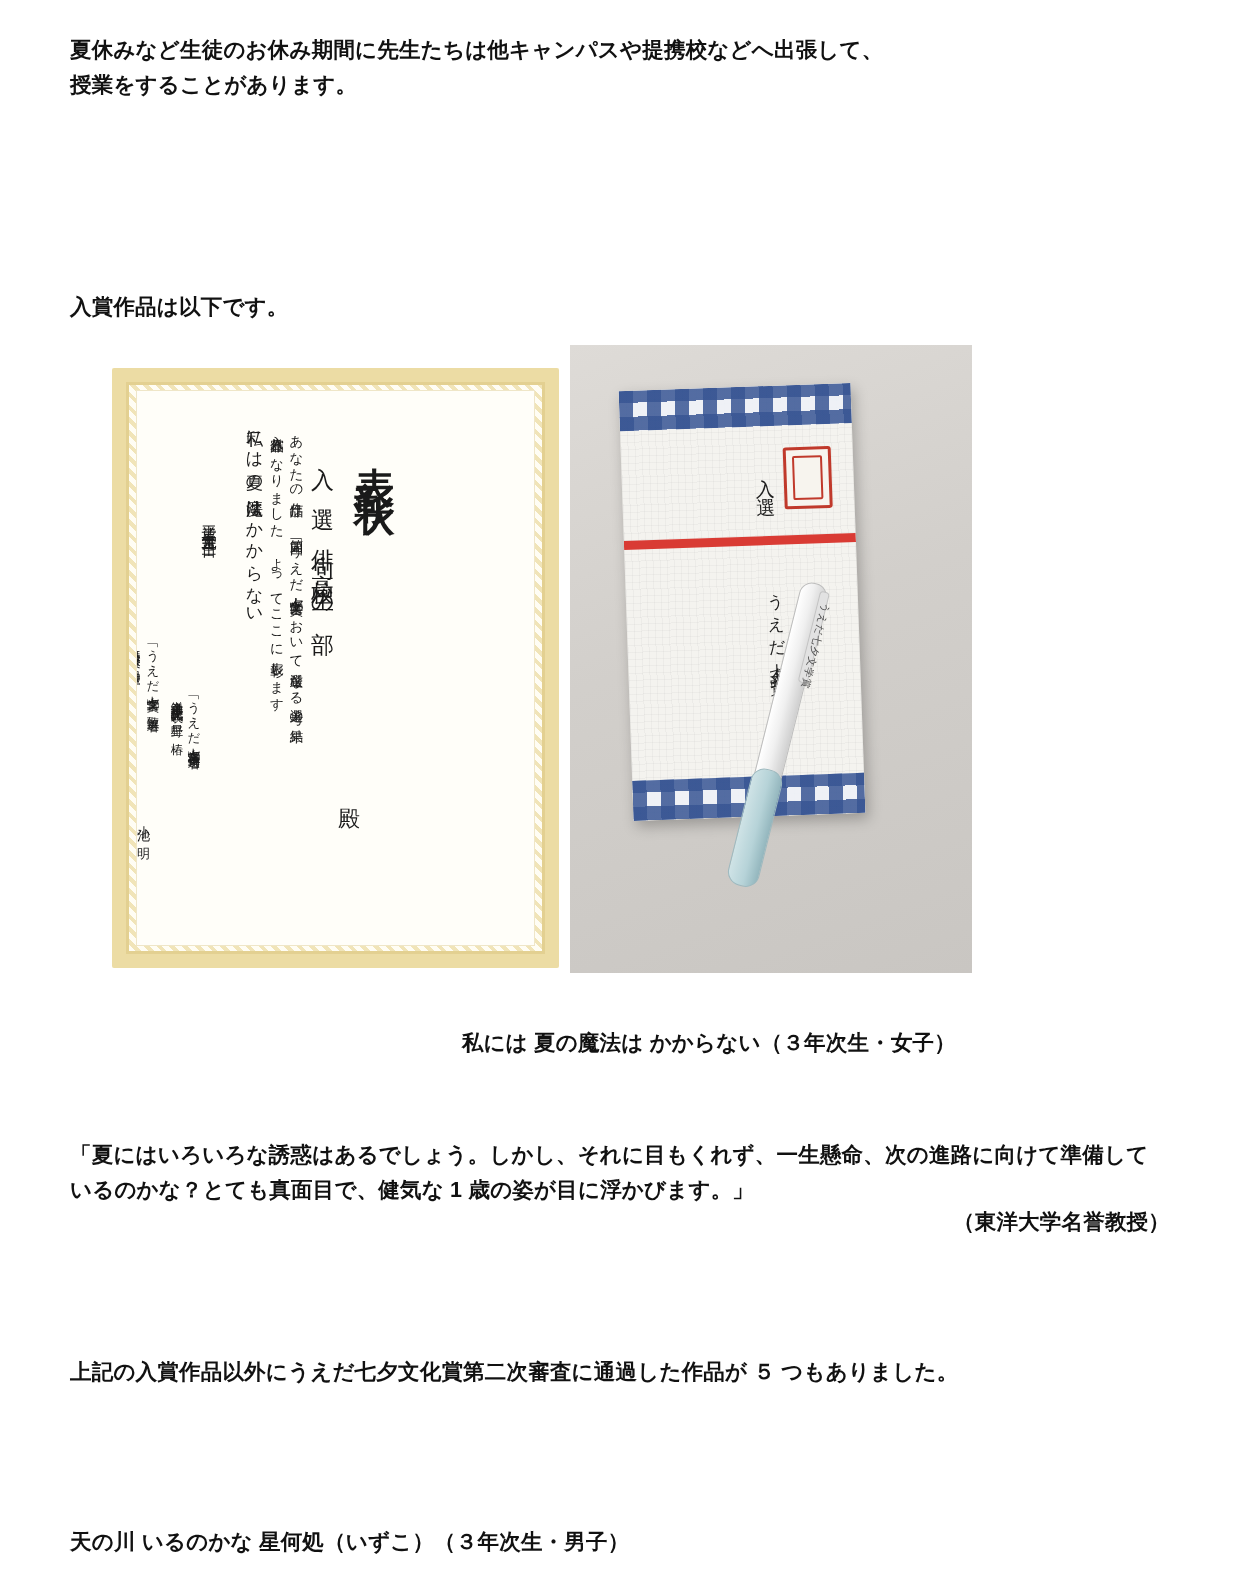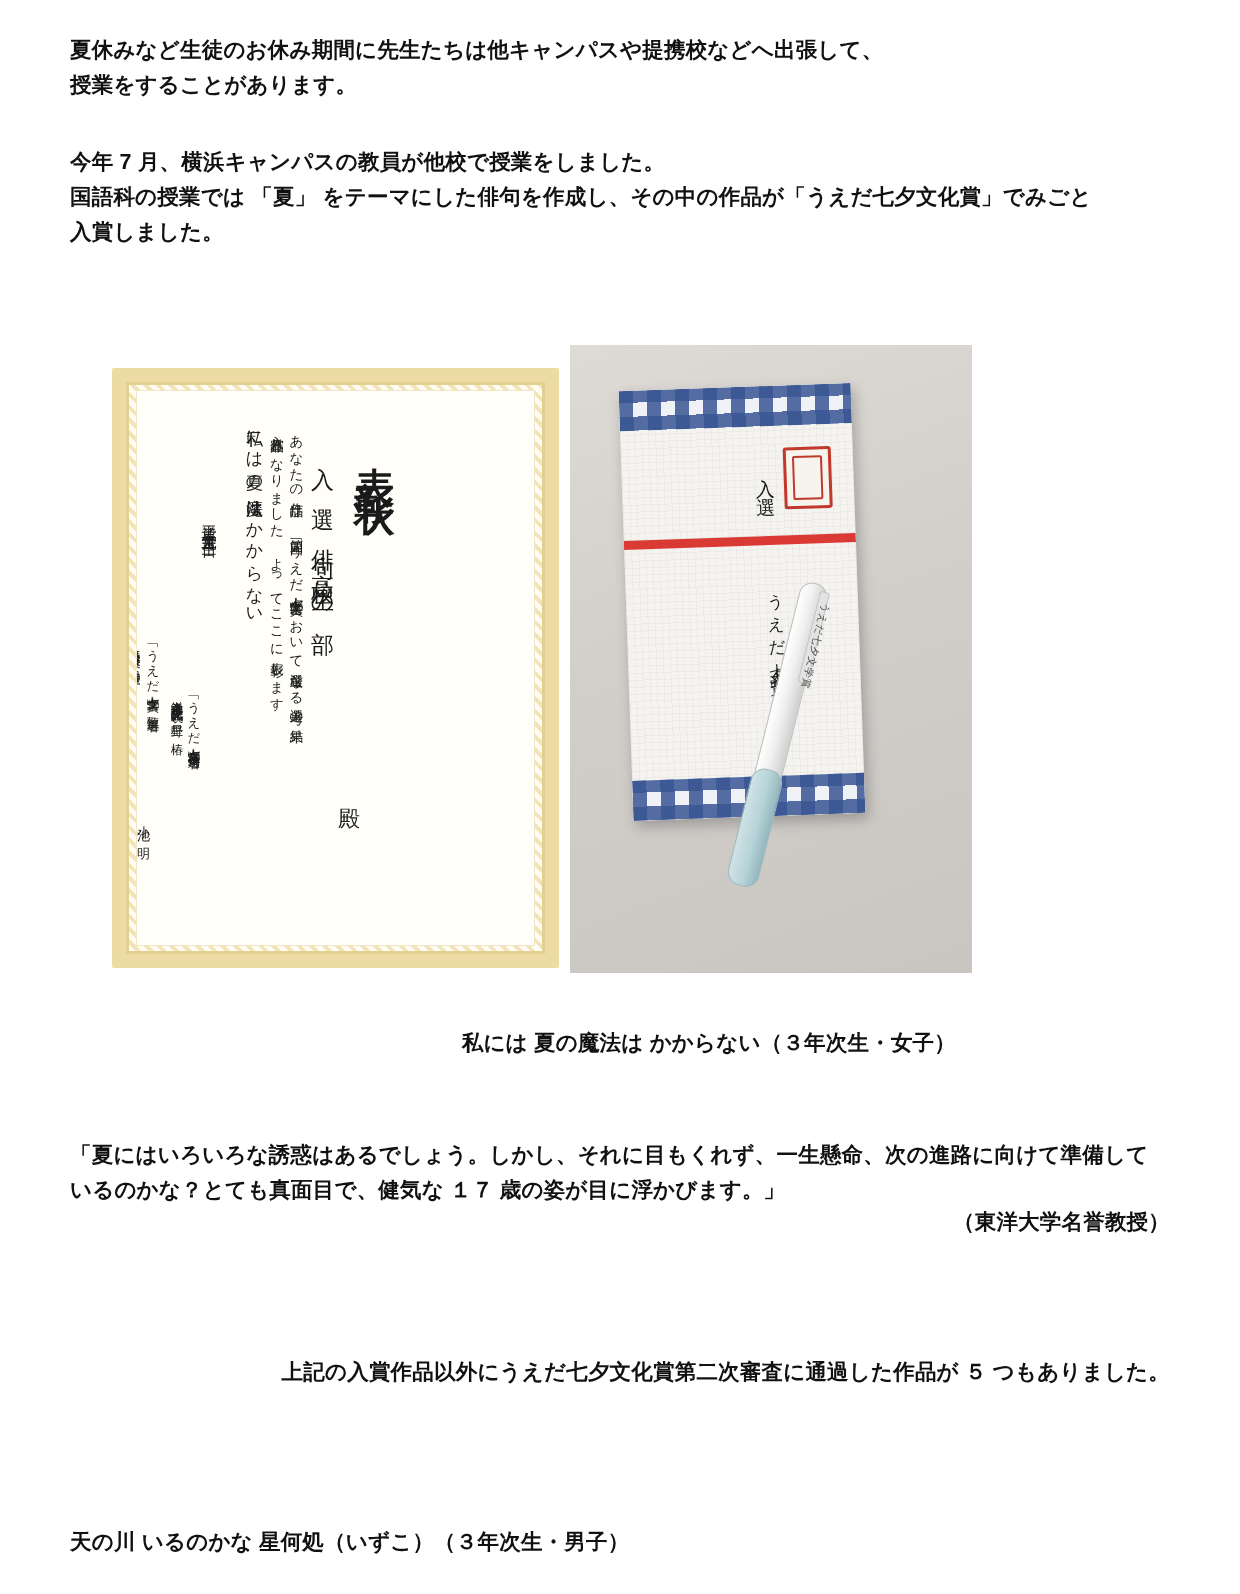--- a/index.html
+++ b/index.html
@@ -30,21 +30,21 @@
     font-weight: 600;
     color: #111;
     white-space: pre-wrap;
   }
   .p1 { left: 70px; top: 33px; width: 1100px; }
   .p2 { left: 70px; top: 145px; width: 1110px; }
   .p3 { left: 70px; top: 290px; width: 600px; }
   .p4 { left: 56px; top: 1026px; width: 900px; text-align: right; }
   .p5 { left: 70px; top: 1138px; width: 1090px; }
   .p6 { left: 70px; top: 1205px; width: 1100px; text-align: right; }
-  .p7 { left: 70px; top: 1355px; width: 1100px; text-align: right; }
+  .p7 { left: 70px; top: 1355px; width: 1100px; }
   .p8 { left: 70px; top: 1525px; width: 900px; }
 
   
   .media {
     position: absolute;
     left: 0;
     top: 340px;
     width: 1240px;
     height: 640px;
   }
@@ -302,23 +302,21 @@
     letter-spacing: 1px;
   }
 </style>
 </head>
 <body>
 
 <div class="page">
 
   <div class="para p1">夏休みなど生徒のお休み期間に先生たちは他キャンパスや提携校などへ出張して、
 授業をすることがあります。</div>
-  <div class="para p2">今年 7 月、横浜キャンパスの教員が他校で授業をしました。
-国語科の授業では 「夏」 をテーマにした俳句を作成し、その中の作品が「うえだ七夕文化賞」でみごと
-入賞しました。</div>
+  <div class="para p3">入賞作品は以下です。</div>
 
   <div class="media">
 
     <div class="cert">
       <div class="cert-border"></div>
       <div class="cert-inner">
         <div class="vtext cert-title">表彰状</div>
         <div class="vtext cert-cat">入 選  俳句・高校生の部</div>
         <div class="vtext cert-dono">殿</div>
         <div class="vtext cert-body">あなたの作品は 第四回「うえだ七夕文学賞」において厳選なる選考の結果
@@ -351,18 +349,18 @@
         <div class="pen-clip"></div>
         <div class="pen-grip"></div>
         <div class="pen-text">うえだ七夕文学賞</div>
       </div>
     </div>
 
   </div>
 
   <div class="para p4">私には 夏の魔法は かからない（３年次生・女子）</div>
   <div class="para p5">「夏にはいろいろな誘惑はあるでしょう。しかし、それに目もくれず、一生懸命、次の進路に向けて準備して
-いるのかな？とても真面目で、健気な １７ 歳の姿が目に浮かびます。」</div>
+いるのかな？とても真面目で、健気な 1 歳の姿が目に浮かびます。」</div>
   <div class="para p6">（東洋大学名誉教授）</div>
   <div class="para p7">上記の入賞作品以外にうえだ七夕文化賞第二次審査に通過した作品が ５ つもありました。</div>
   <div class="para p8">天の川 いるのかな 星何処（いずこ）（３年次生・男子）</div>
 
 </div>
 
 </body></html>

